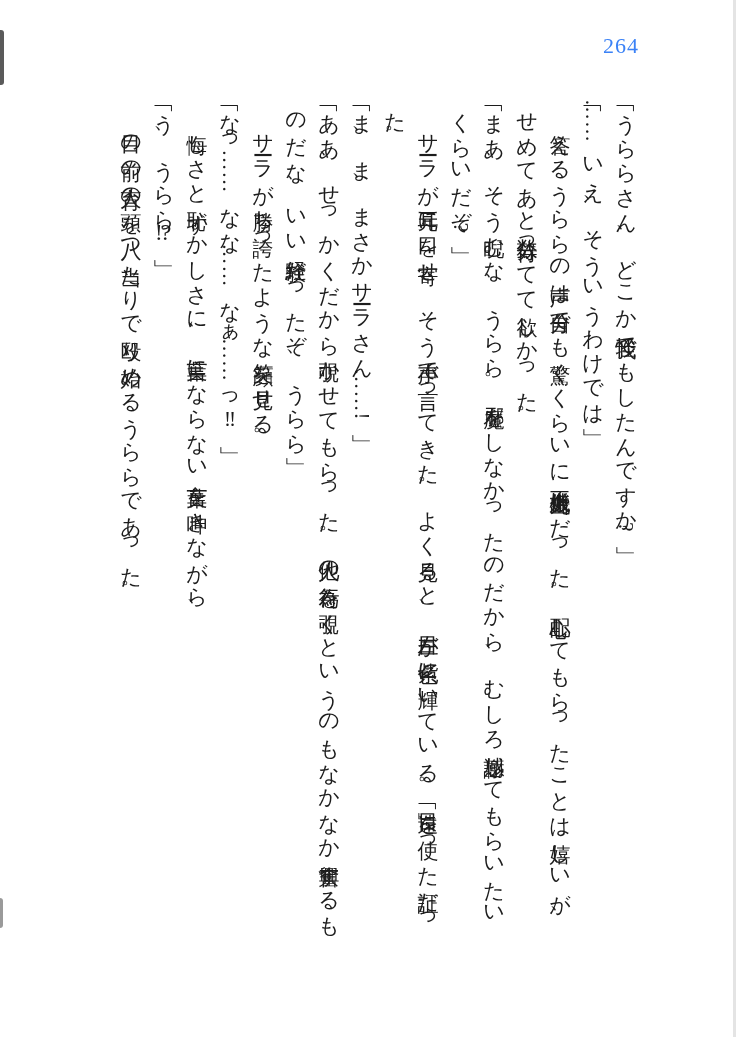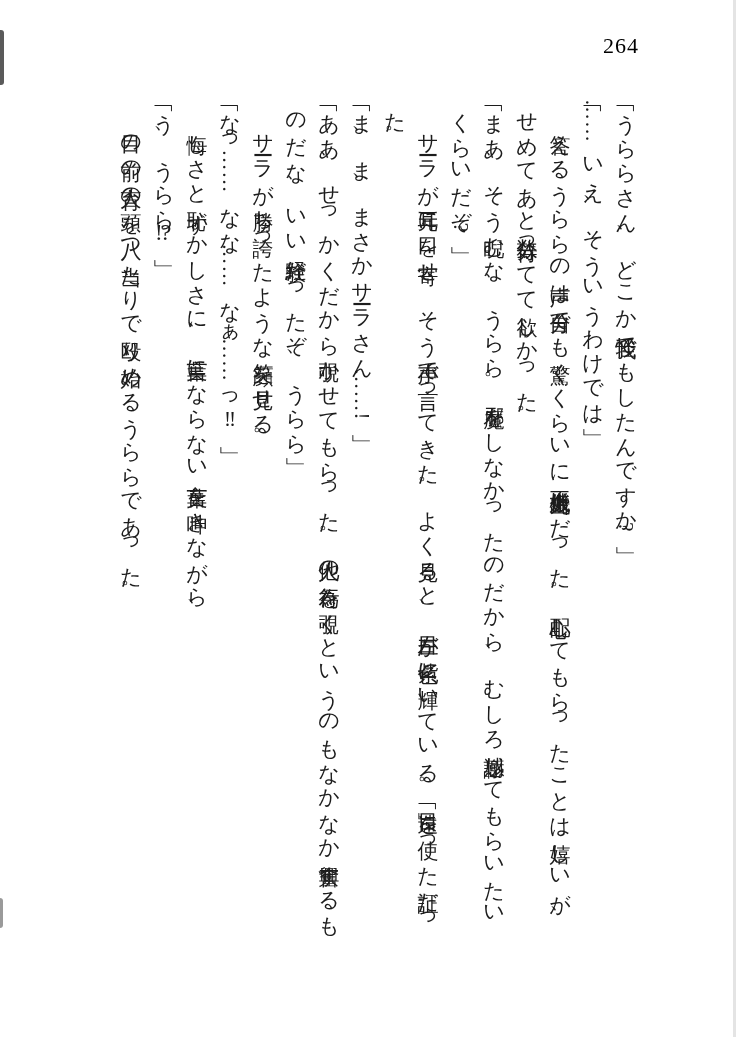--- a/index.html
+++ b/index.html
@@ -14,21 +14,21 @@
     overflow: hidden;
     font-family: "Liberation Serif", "DejaVu Serif", serif;
     color: #1c1c1c;
   }
   .page-number {
     position: absolute;
     top: 33px;
     right: 97px;
     font-size: 22px;
     letter-spacing: 1px;
-    color: #000000;
+    color: #3b82f6;
   }
   .text-block {
     position: absolute;
     top: 98px;
     right: 94px;
     height: 840px;
     writing-mode: vertical-rl;
     text-orientation: mixed;
     font-size: 21px;
     line-height: 33px;

